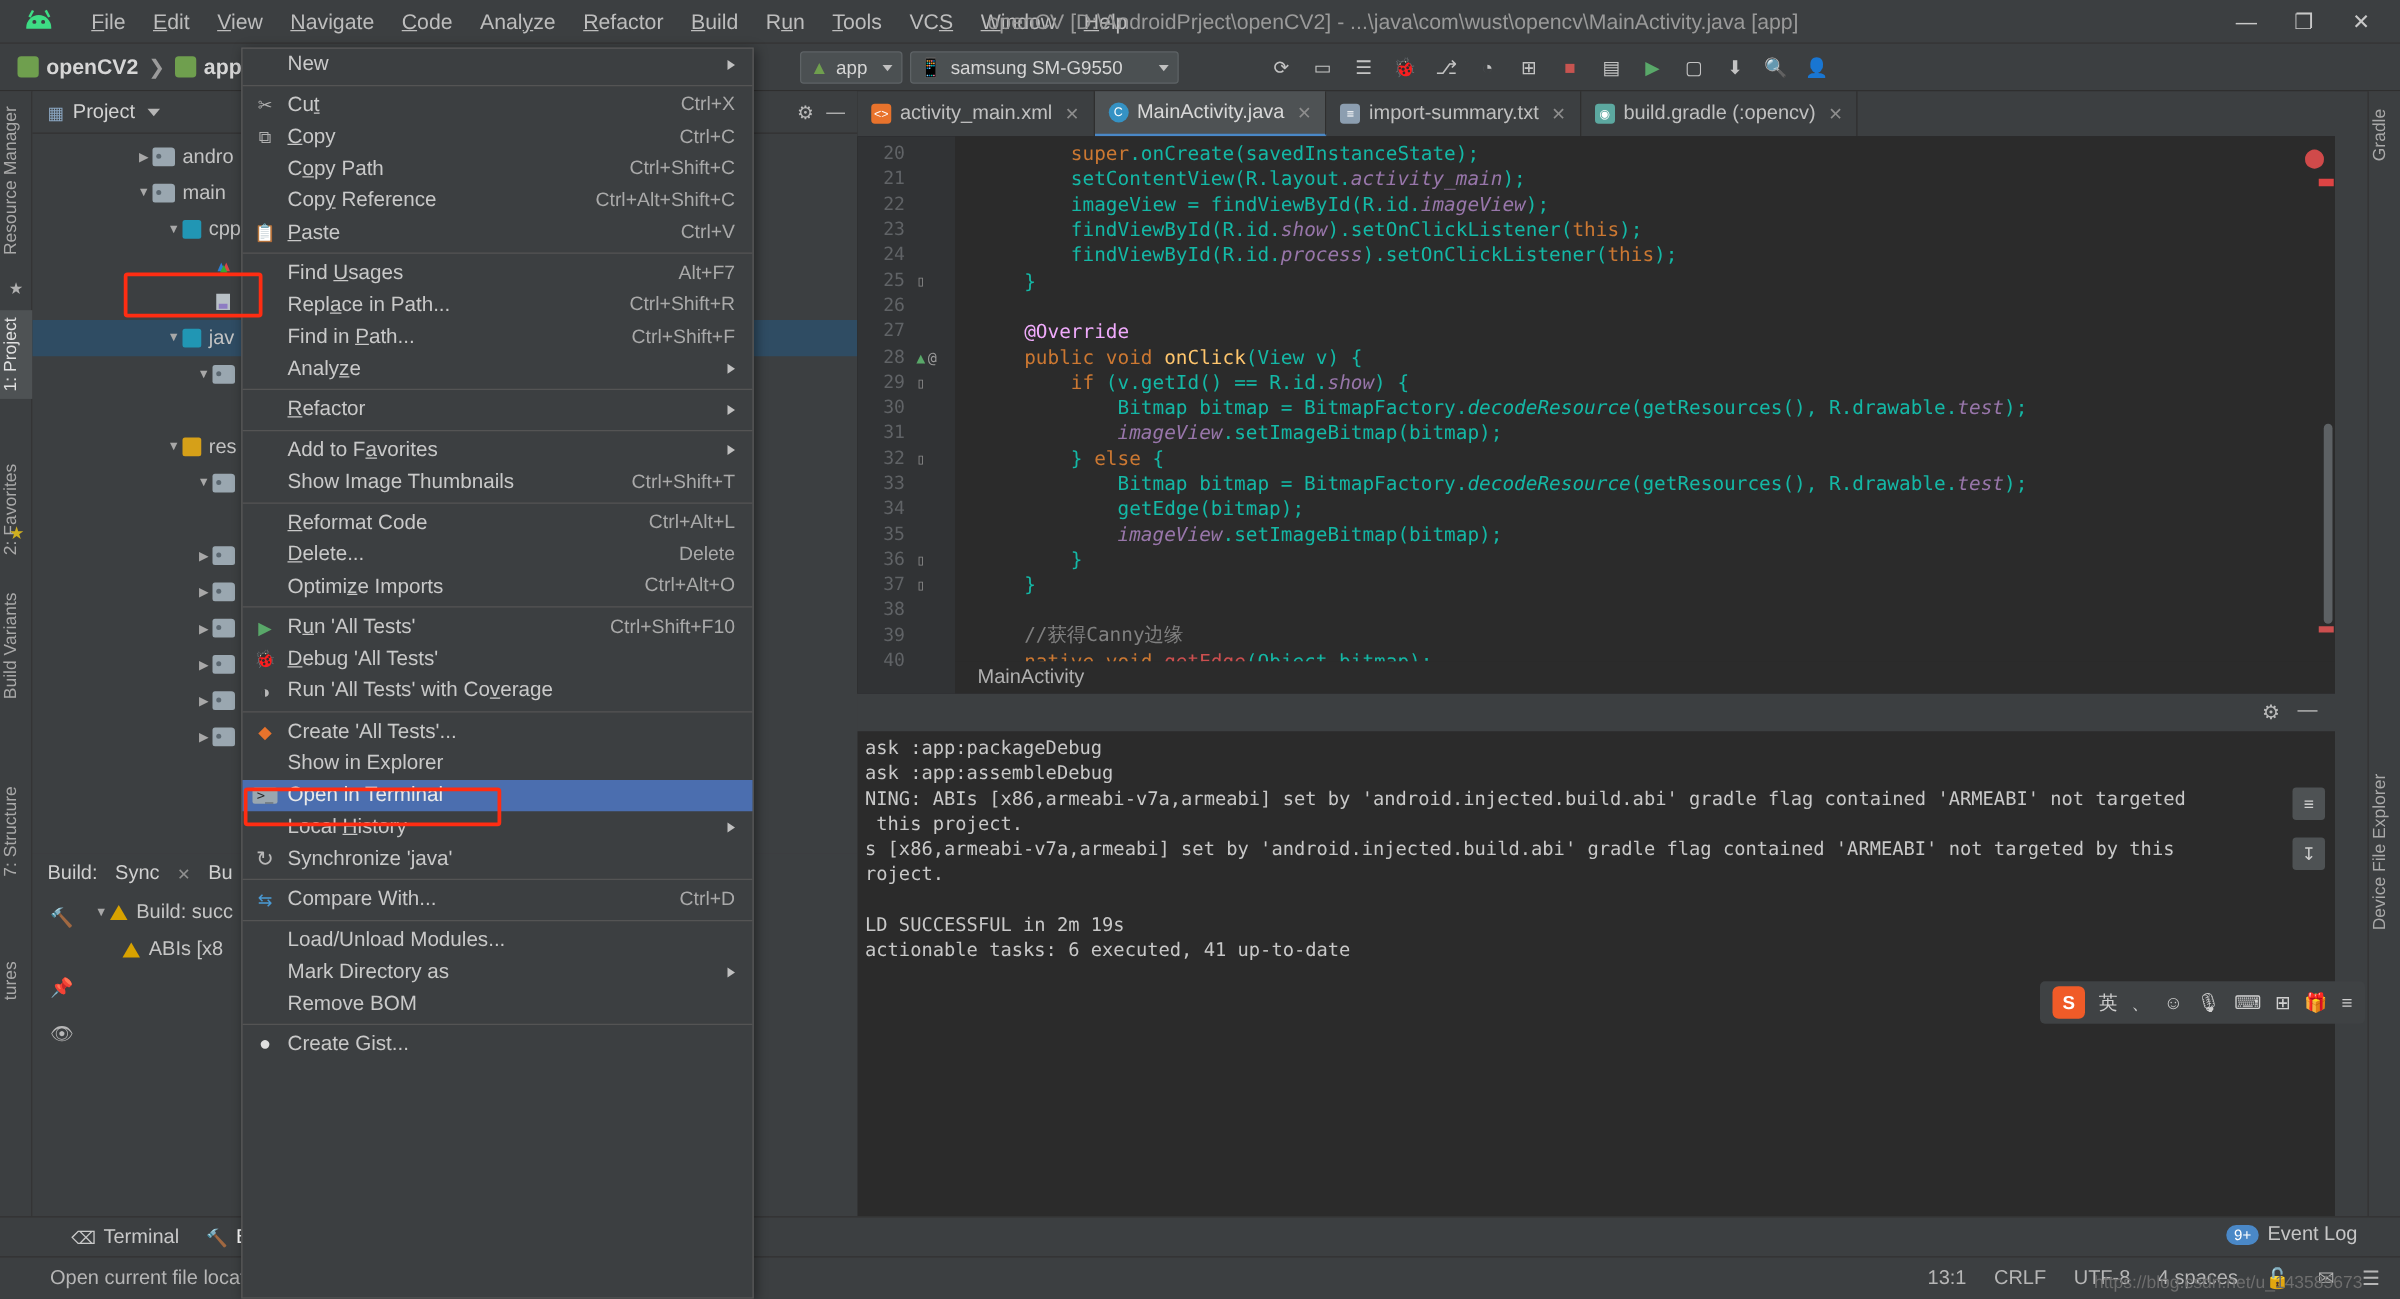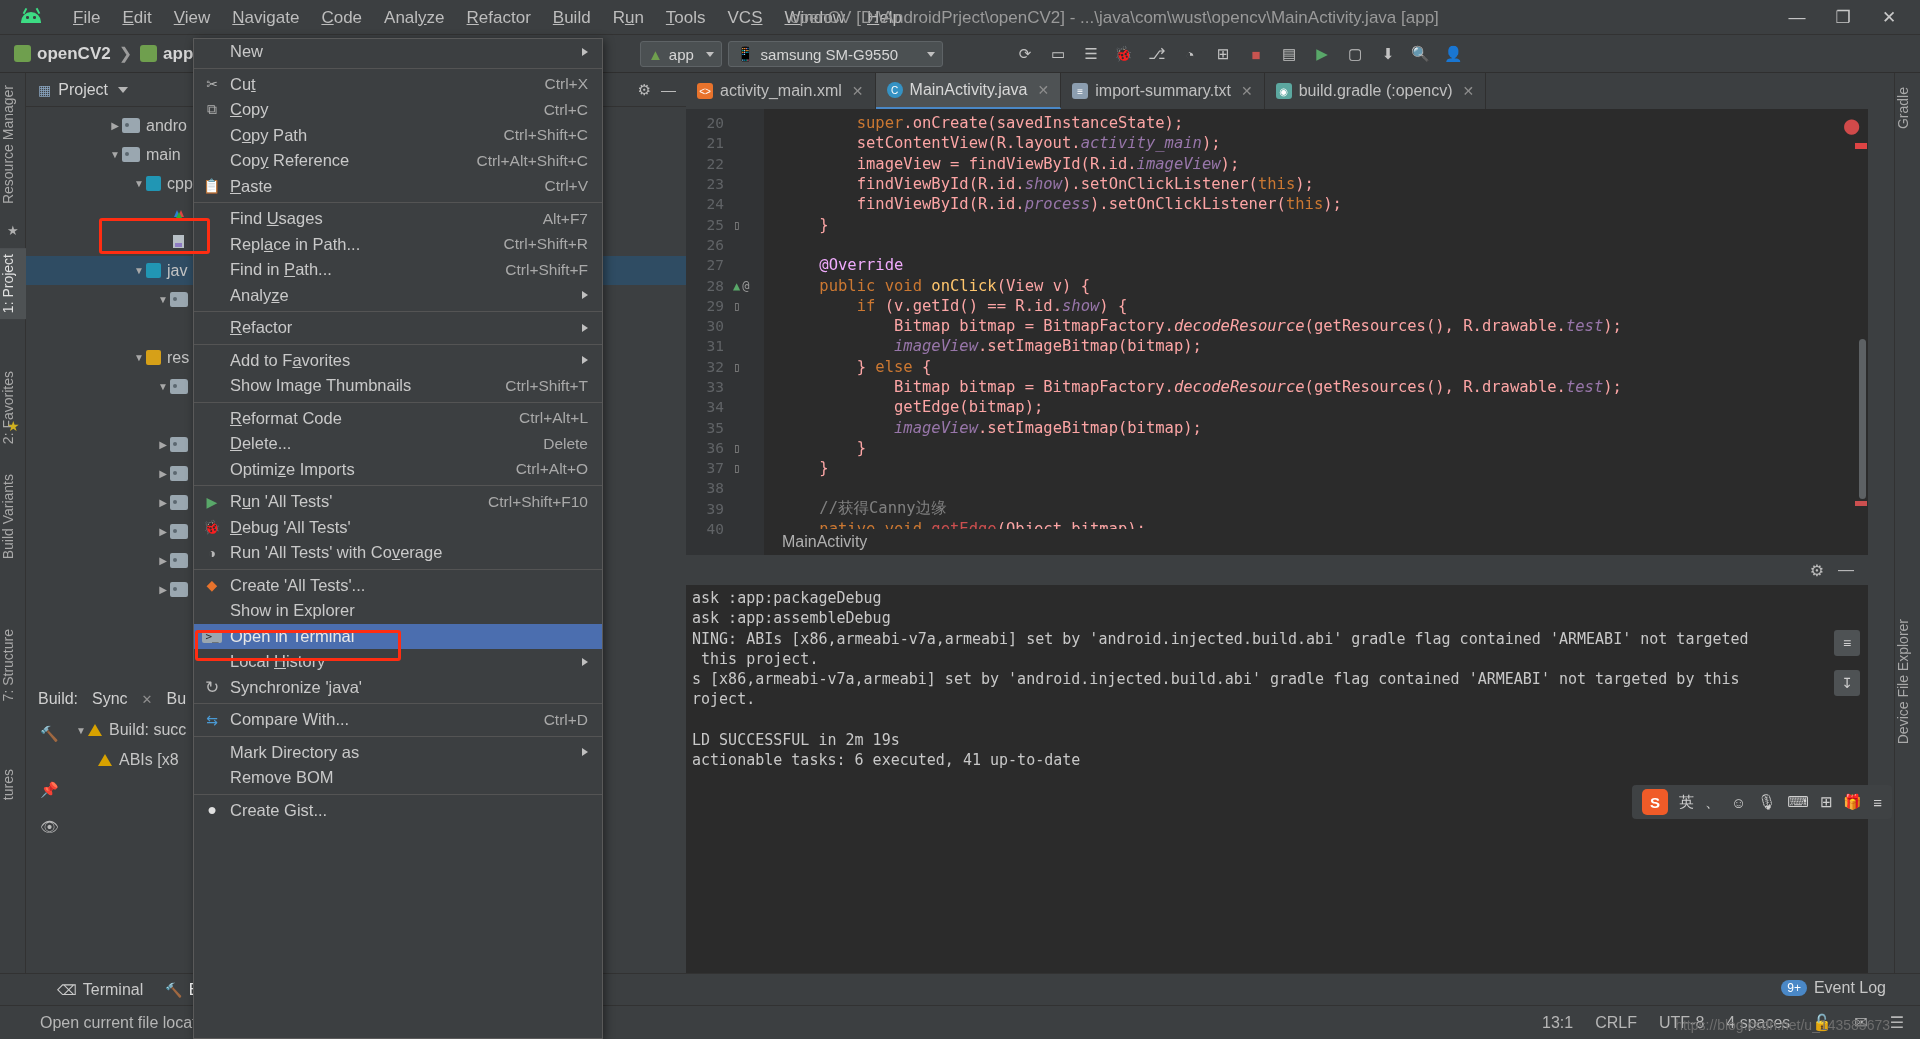--- a/index.html
+++ b/index.html
@@ -124,21 +124,21 @@
   .codearea { position: absolute; top: 36px; left: 0; right: 0; bottom: 0; background: #2b2b2b;
     font-family: "DejaVu Sans Mono", monospace; font-size: 15.5px; overflow: hidden; }
   .gutter { position: absolute; left: 0; top: 0; width: 78px; height: 100%; background: #313335; }
   .codelines { position: absolute; left: 0; top: 0; right: 0; }
   .cline { height: 20.3px; display: flex; align-items: center; white-space: pre; }
   .lnum { width: 44px; text-align: right; color: #606366; flex: none; padding-right: 6px; font-size: 14.5px; }
   .lmark { width: 34px; flex: none; font-size: 12px; color: #8a8a8a; display: flex; align-items: center; gap: 2px; padding-left: 3px;}
   .ctext { padding-left: 18px; }
   .kw { color: #cc7832; }
   .fld { color: #9876aa; font-style: italic; } .mth { color: #ffc66d; }
-  .ann { color: #f0abfc; } .cmt { color: #808080; } .pln { color: #fca5a5; }
+  .ann { color: #f0abfc; } .cmt { color: #808080; } .pln { color: #14b8a6; }
   .err { color: #cc4f4f; }
   .breadcrumb-code { position: absolute; bottom: 0; left: 78px; right: 0; height: 26px;
     background: #2b2b2b; color: #b0b0b0; font-size: 16px; display: flex; align-items: center;
     padding-left: 18px; font-family: "Liberation Sans", sans-serif; }
   .scroll-v { position: absolute; right: 2px; top: 230px; width: 7px; height: 160px; background: #5d6164; border-radius: 4px; }
   .err-stripe { position: absolute; right: 0; width: 12px; }
 
   
   .outpanel { position: absolute; left: 686px; top: 555px; width: 1182px; height: 418px; background: #3c3f41; }
   .out-head { height: 30px; display: flex; align-items: center; }
@@ -675,20 +675,25 @@
       </div>
       <div class="csep"></div>
       <div class="citem">
         <span class="cic" style="color: rgb(74, 154, 212);">⇆</span>
         <span class="clabel">Compare With...</span>
         <span class="cshort">Ctrl+D</span>
       </div>
       <div class="csep"></div>
       <div class="citem">
         <span class="cic"></span>
+        <span class="clabel">Load/Unload Modules...</span>
+        <span class="cshort"></span>
+      </div>
+      <div class="citem">
+        <span class="cic"></span>
         <span class="clabel">Mark Directory as</span>
         <span class="cshort"></span>
         <span class="arrow"></span>
       </div>
       <div class="citem">
         <span class="cic"></span>
         <span class="clabel">Remove BOM</span>
         <span class="cshort"></span>
       </div>
       <div class="csep"></div>

